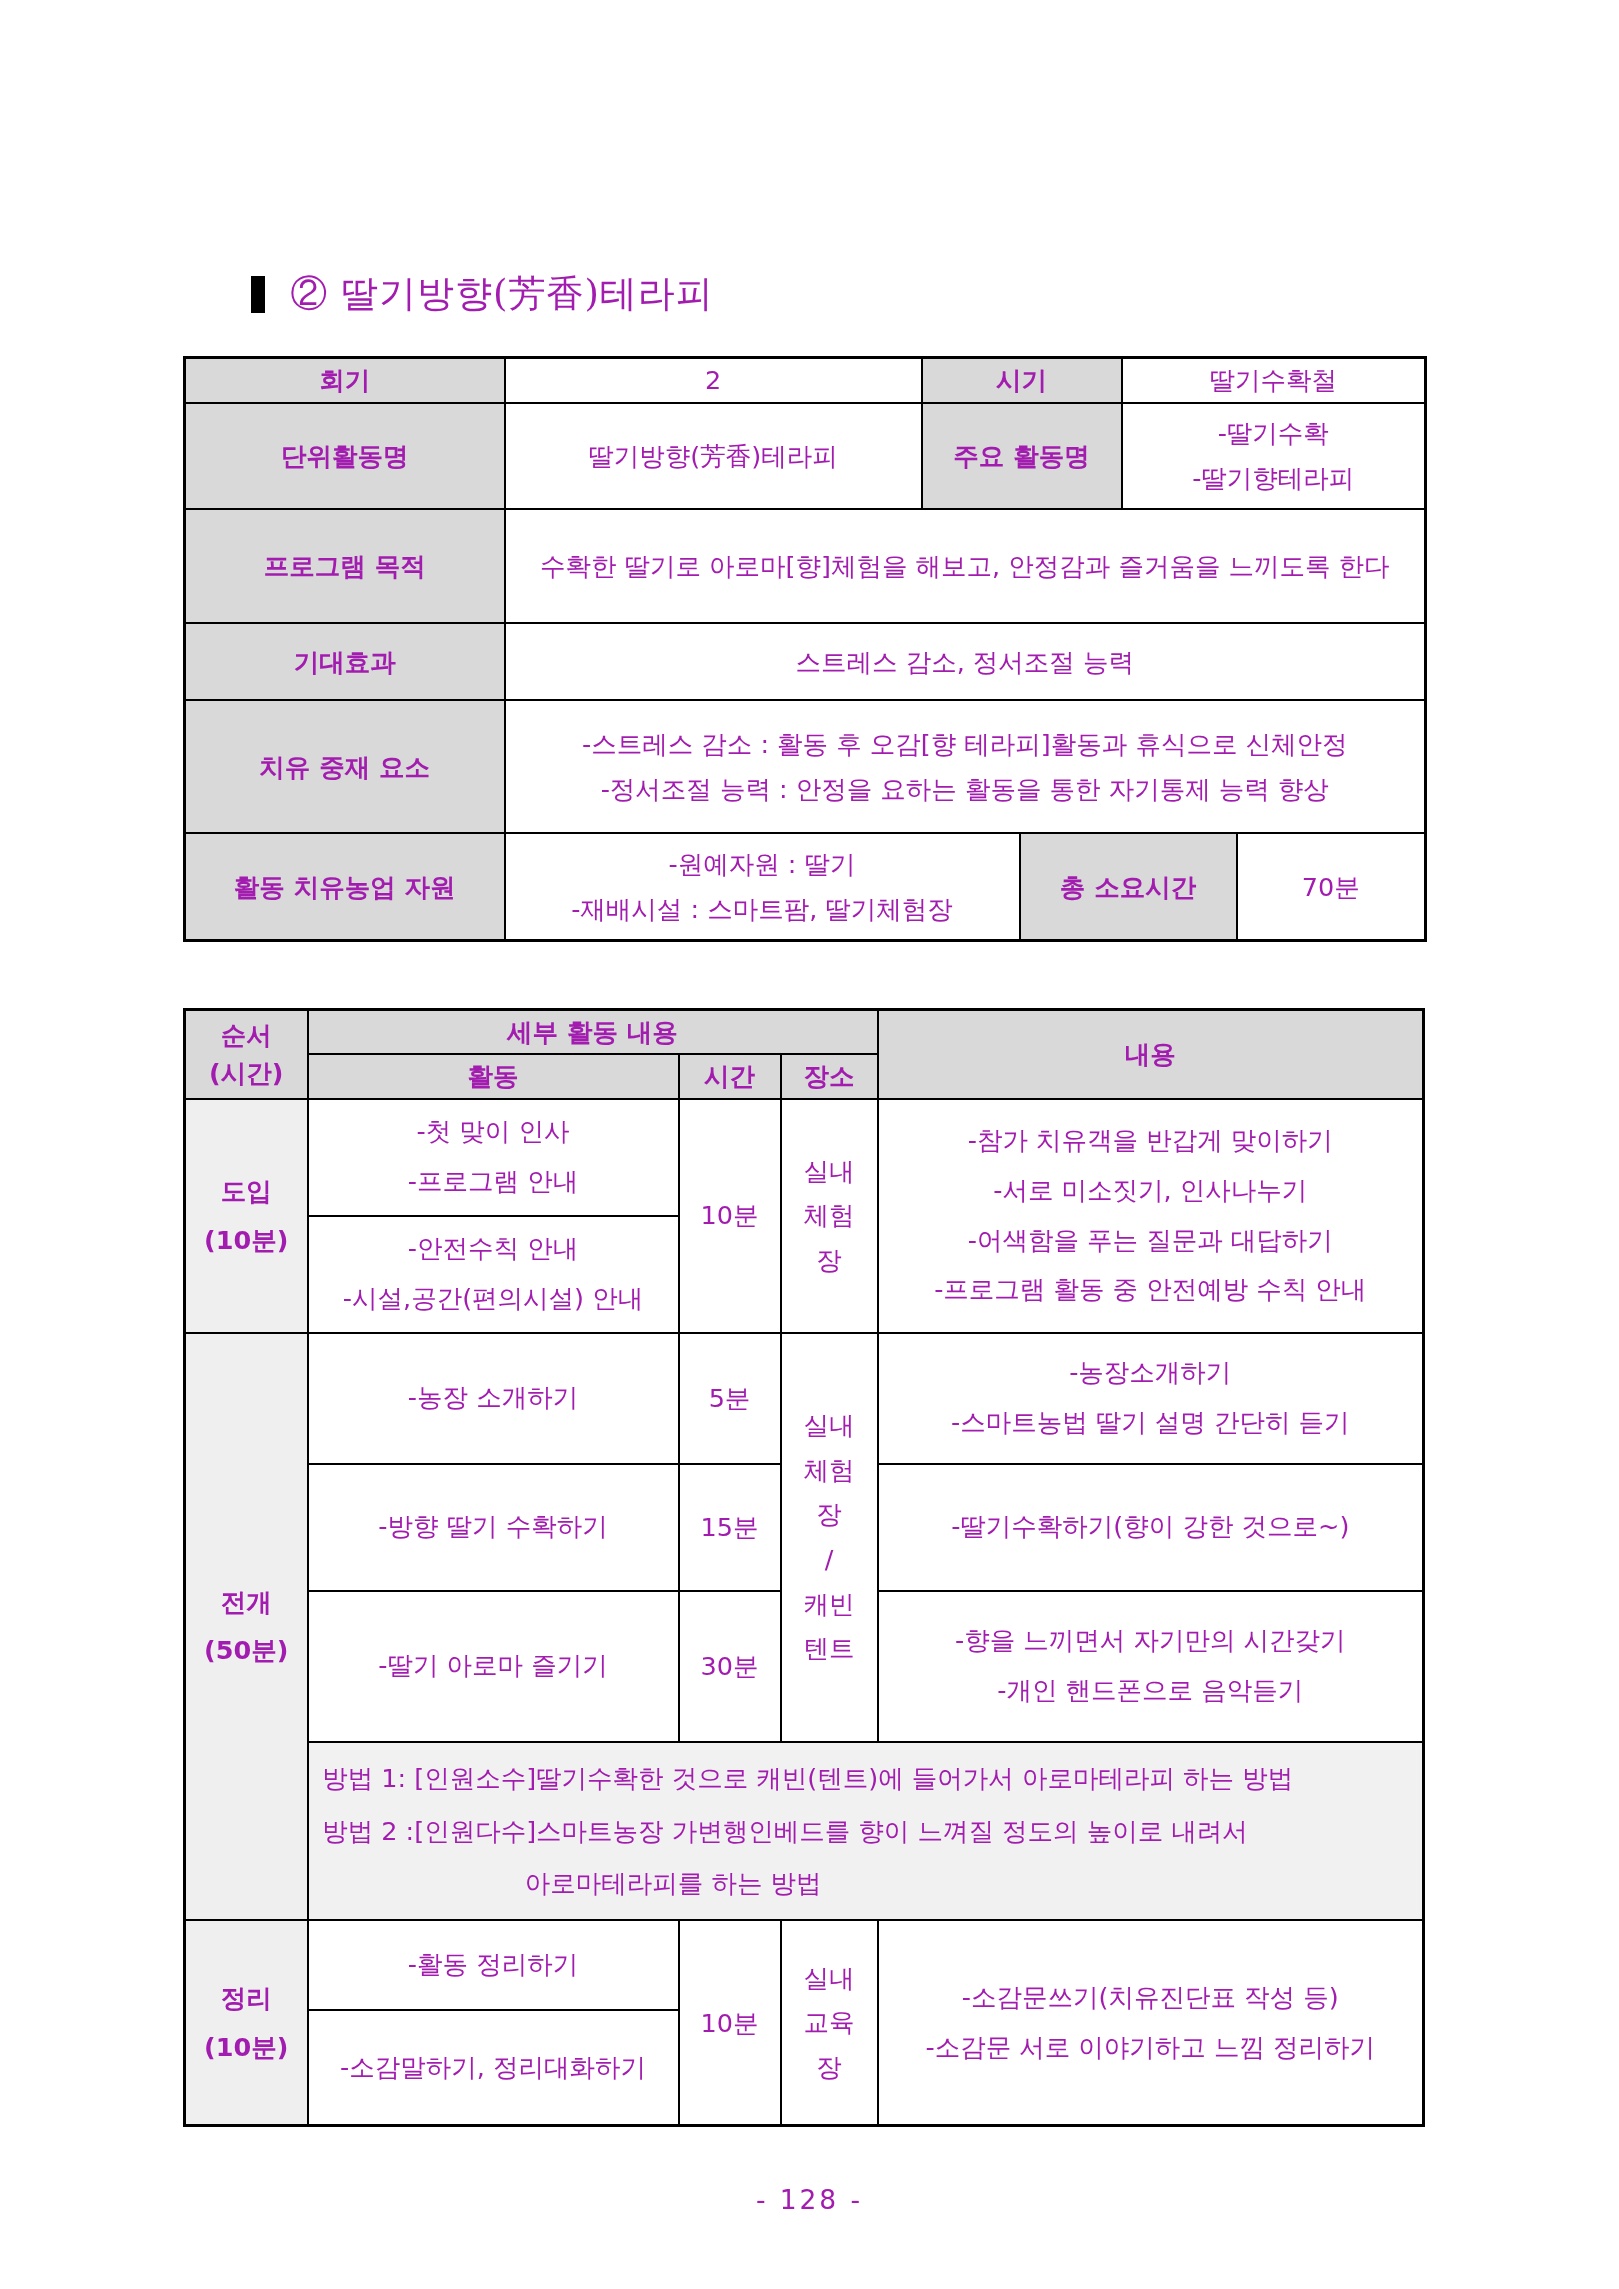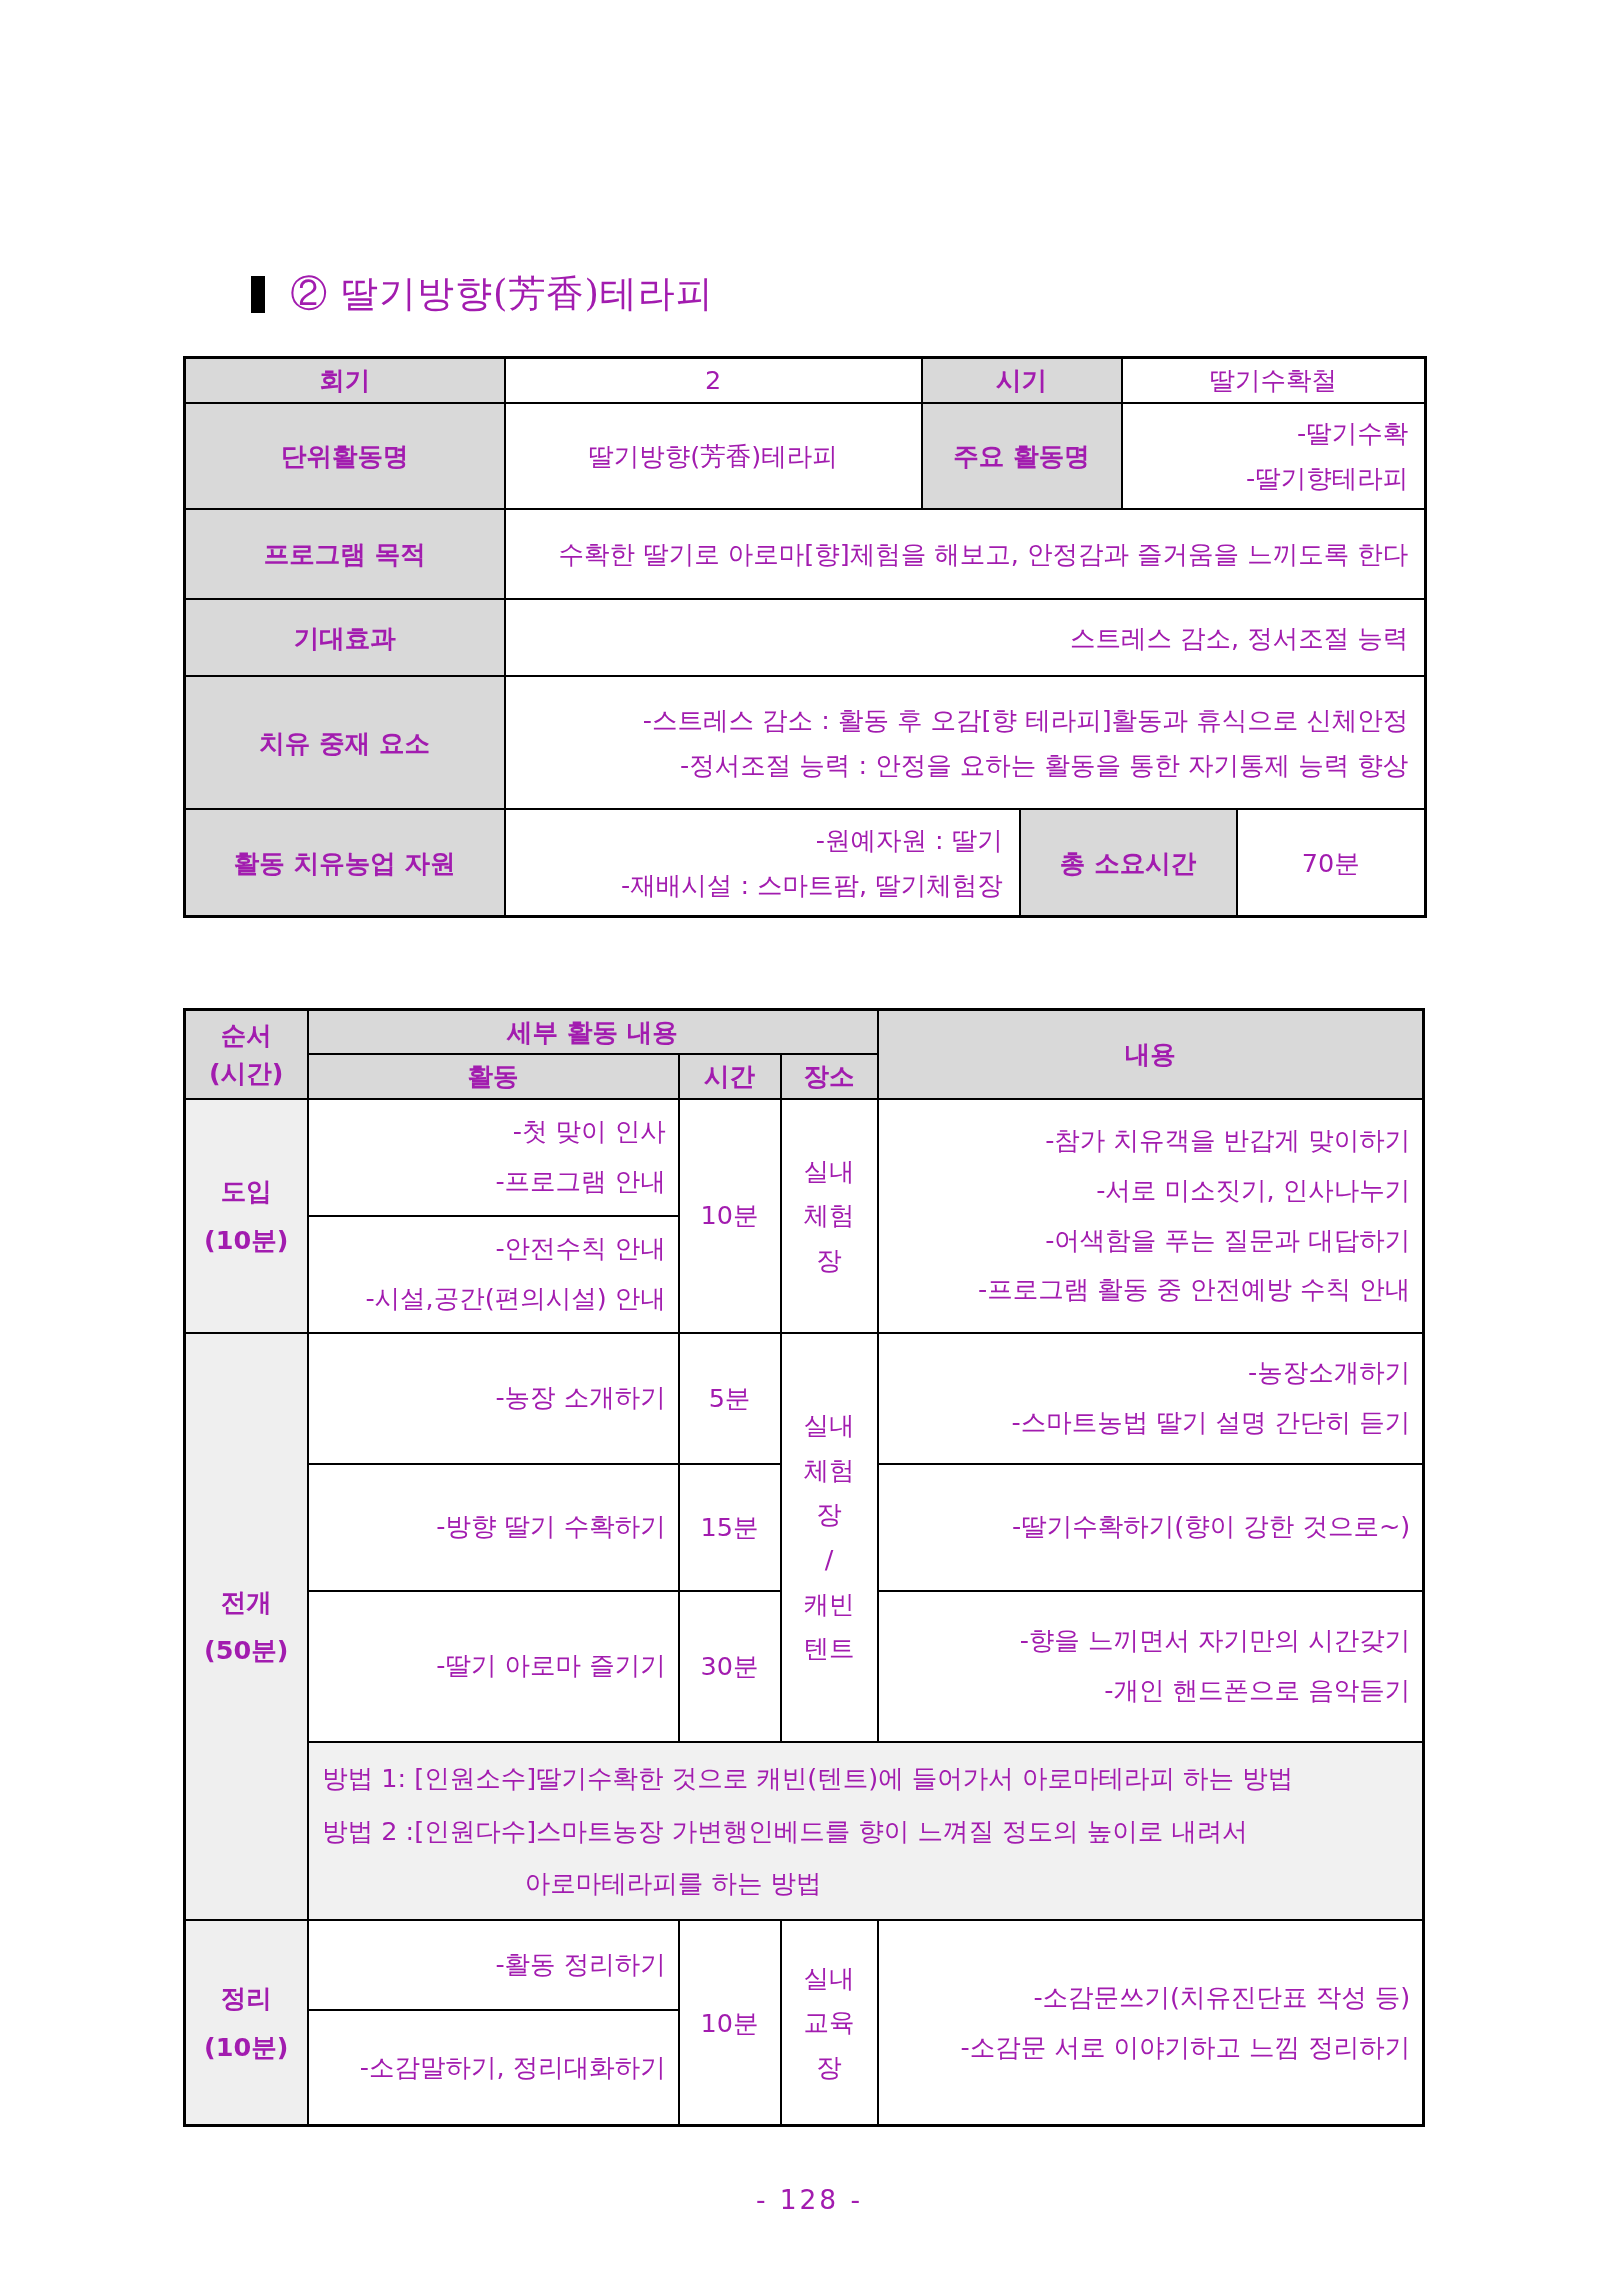--- a/index.html
+++ b/index.html
@@ -38,21 +38,21 @@
     text-align:center;
     word-break:keep-all;
     line-height:1.5;
   }
   th {
     background:#d9d9d9;
     font-weight:bold;
     white-space:pre-line;
   }
   td.lt {
-    text-align:right;
+    text-align:center;
     padding:7.8px 15.7px;
     white-space:pre-wrap;
     line-height:1.75;
   }
   #schedule-table td.lt { line-height:1.95; padding:7.8px 11.8px; }
   td.stage {
     background:#efefef;
     font-weight:bold;
     white-space:pre-line;
     line-height:1.9;
@@ -99,21 +99,21 @@
       <th colspan="2">시기</th>
       <td colspan="2">딸기수확철</td>
     </tr>
     <tr style="height:94px">
       <th>단위활동명</th>
       <td>딸기방향(芳香)테라피</td>
       <th colspan="2">주요 활동명</th>
       <td colspan="2" class="lt">-딸기수확
 -딸기향테라피</td>
     </tr>
-    <tr style="height:90px">
+    <tr style="height:114px">
       <th>프로그램 목적</th>
       <td colspan="5" class="lt">수확한 딸기로 아로마[향]체험을 해보고, 안정감과 즐거움을 느끼도록 한다</td>
     </tr>
     <tr style="height:77px">
       <th>기대효과</th>
       <td colspan="5" class="lt">스트레스 감소, 정서조절 능력</td>
     </tr>
     <tr style="height:133px">
       <th>치유 중재 요소</th>
       <td colspan="5" class="lt">-스트레스 감소 : 활동 후 오감[향 테라피]활동과 휴식으로 신체안정

